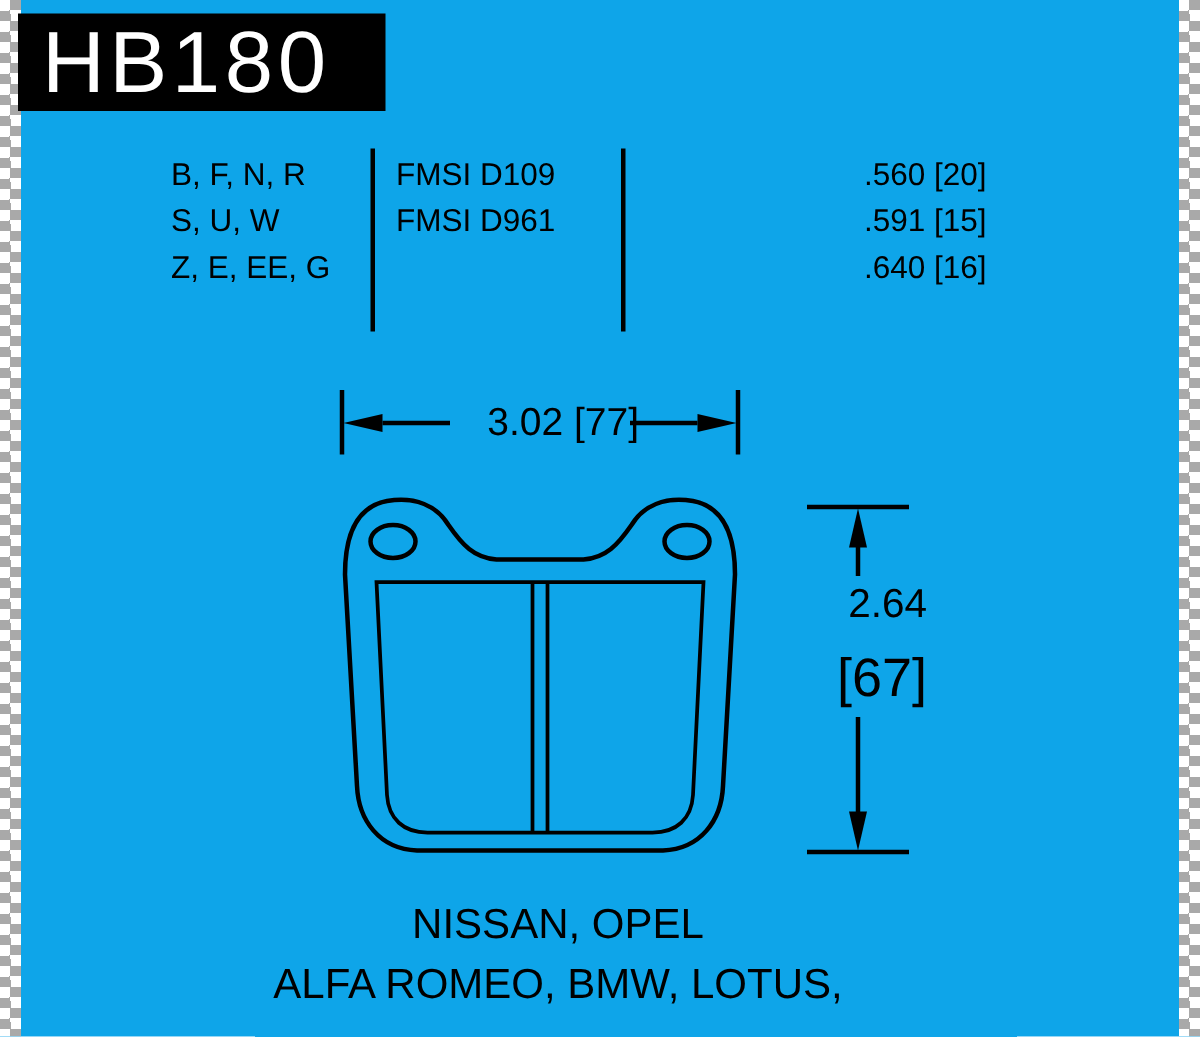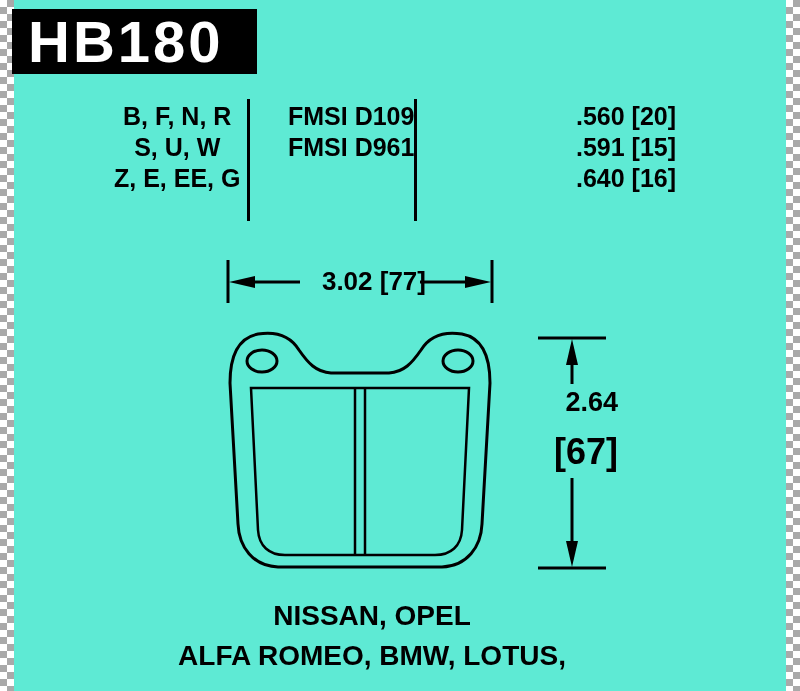--- a/index.html
+++ b/index.html
@@ -1,22 +1,22 @@
 <!DOCTYPE html>
 <html><head>
 <meta charset="utf-8">
 <style>
   html,body { margin:0; padding:0; background:#fff; }
   .page {
     position:relative;
     width:800px; height:691px;
-    background:#5eead4;
+    background:#0ea5e9;
     overflow:hidden;
     font-family:"Liberation Sans", sans-serif;
-    font-weight:bold;
+    font-weight:normal;
     color:#000;
   }
   
   .edge {
     position:absolute; top:0; bottom:0; width:14px;
     background-image: conic-gradient(#a9a9a9 0 90deg, #ffffff 90deg 180deg, #a9a9a9 180deg 270deg, #ffffff 270deg);
     background-size:14px 14px;
   }
   .edge-left  { left:0; }
   .edge-right { right:0; }
@@ -28,23 +28,23 @@
     background:#000;
     color:#fff;
     font-size:58px; line-height:65px;
     letter-spacing:3px;
     padding-left:16px;
     box-sizing:border-box;
     white-space:nowrap;
   }
 
   
-  .col { position:absolute; font-size:25px; line-height:31px; white-space:nowrap;text-align:center; }
+  .col { position:absolute; font-size:21px; line-height:31px; white-space:nowrap; }
   .col-compounds { left:114px; top:101px; }
-  .col-fmsi      { left:264px; top:101px;margin-left:24px; }
+  .col-fmsi      { left:264px; top:101px; }
   .col-thick     { left:576px; top:101px; }
   .vdiv {
     position:absolute; top:99px; width:3px; height:122px; background:#000;
   }
   .vdiv-1 { left:247px; }
   .vdiv-2 { left:414px; }
 
   
   .dim-svg { position:absolute; }
   .svg-dim-w { left:222px; top:256px; width:276px; height:50px; }

